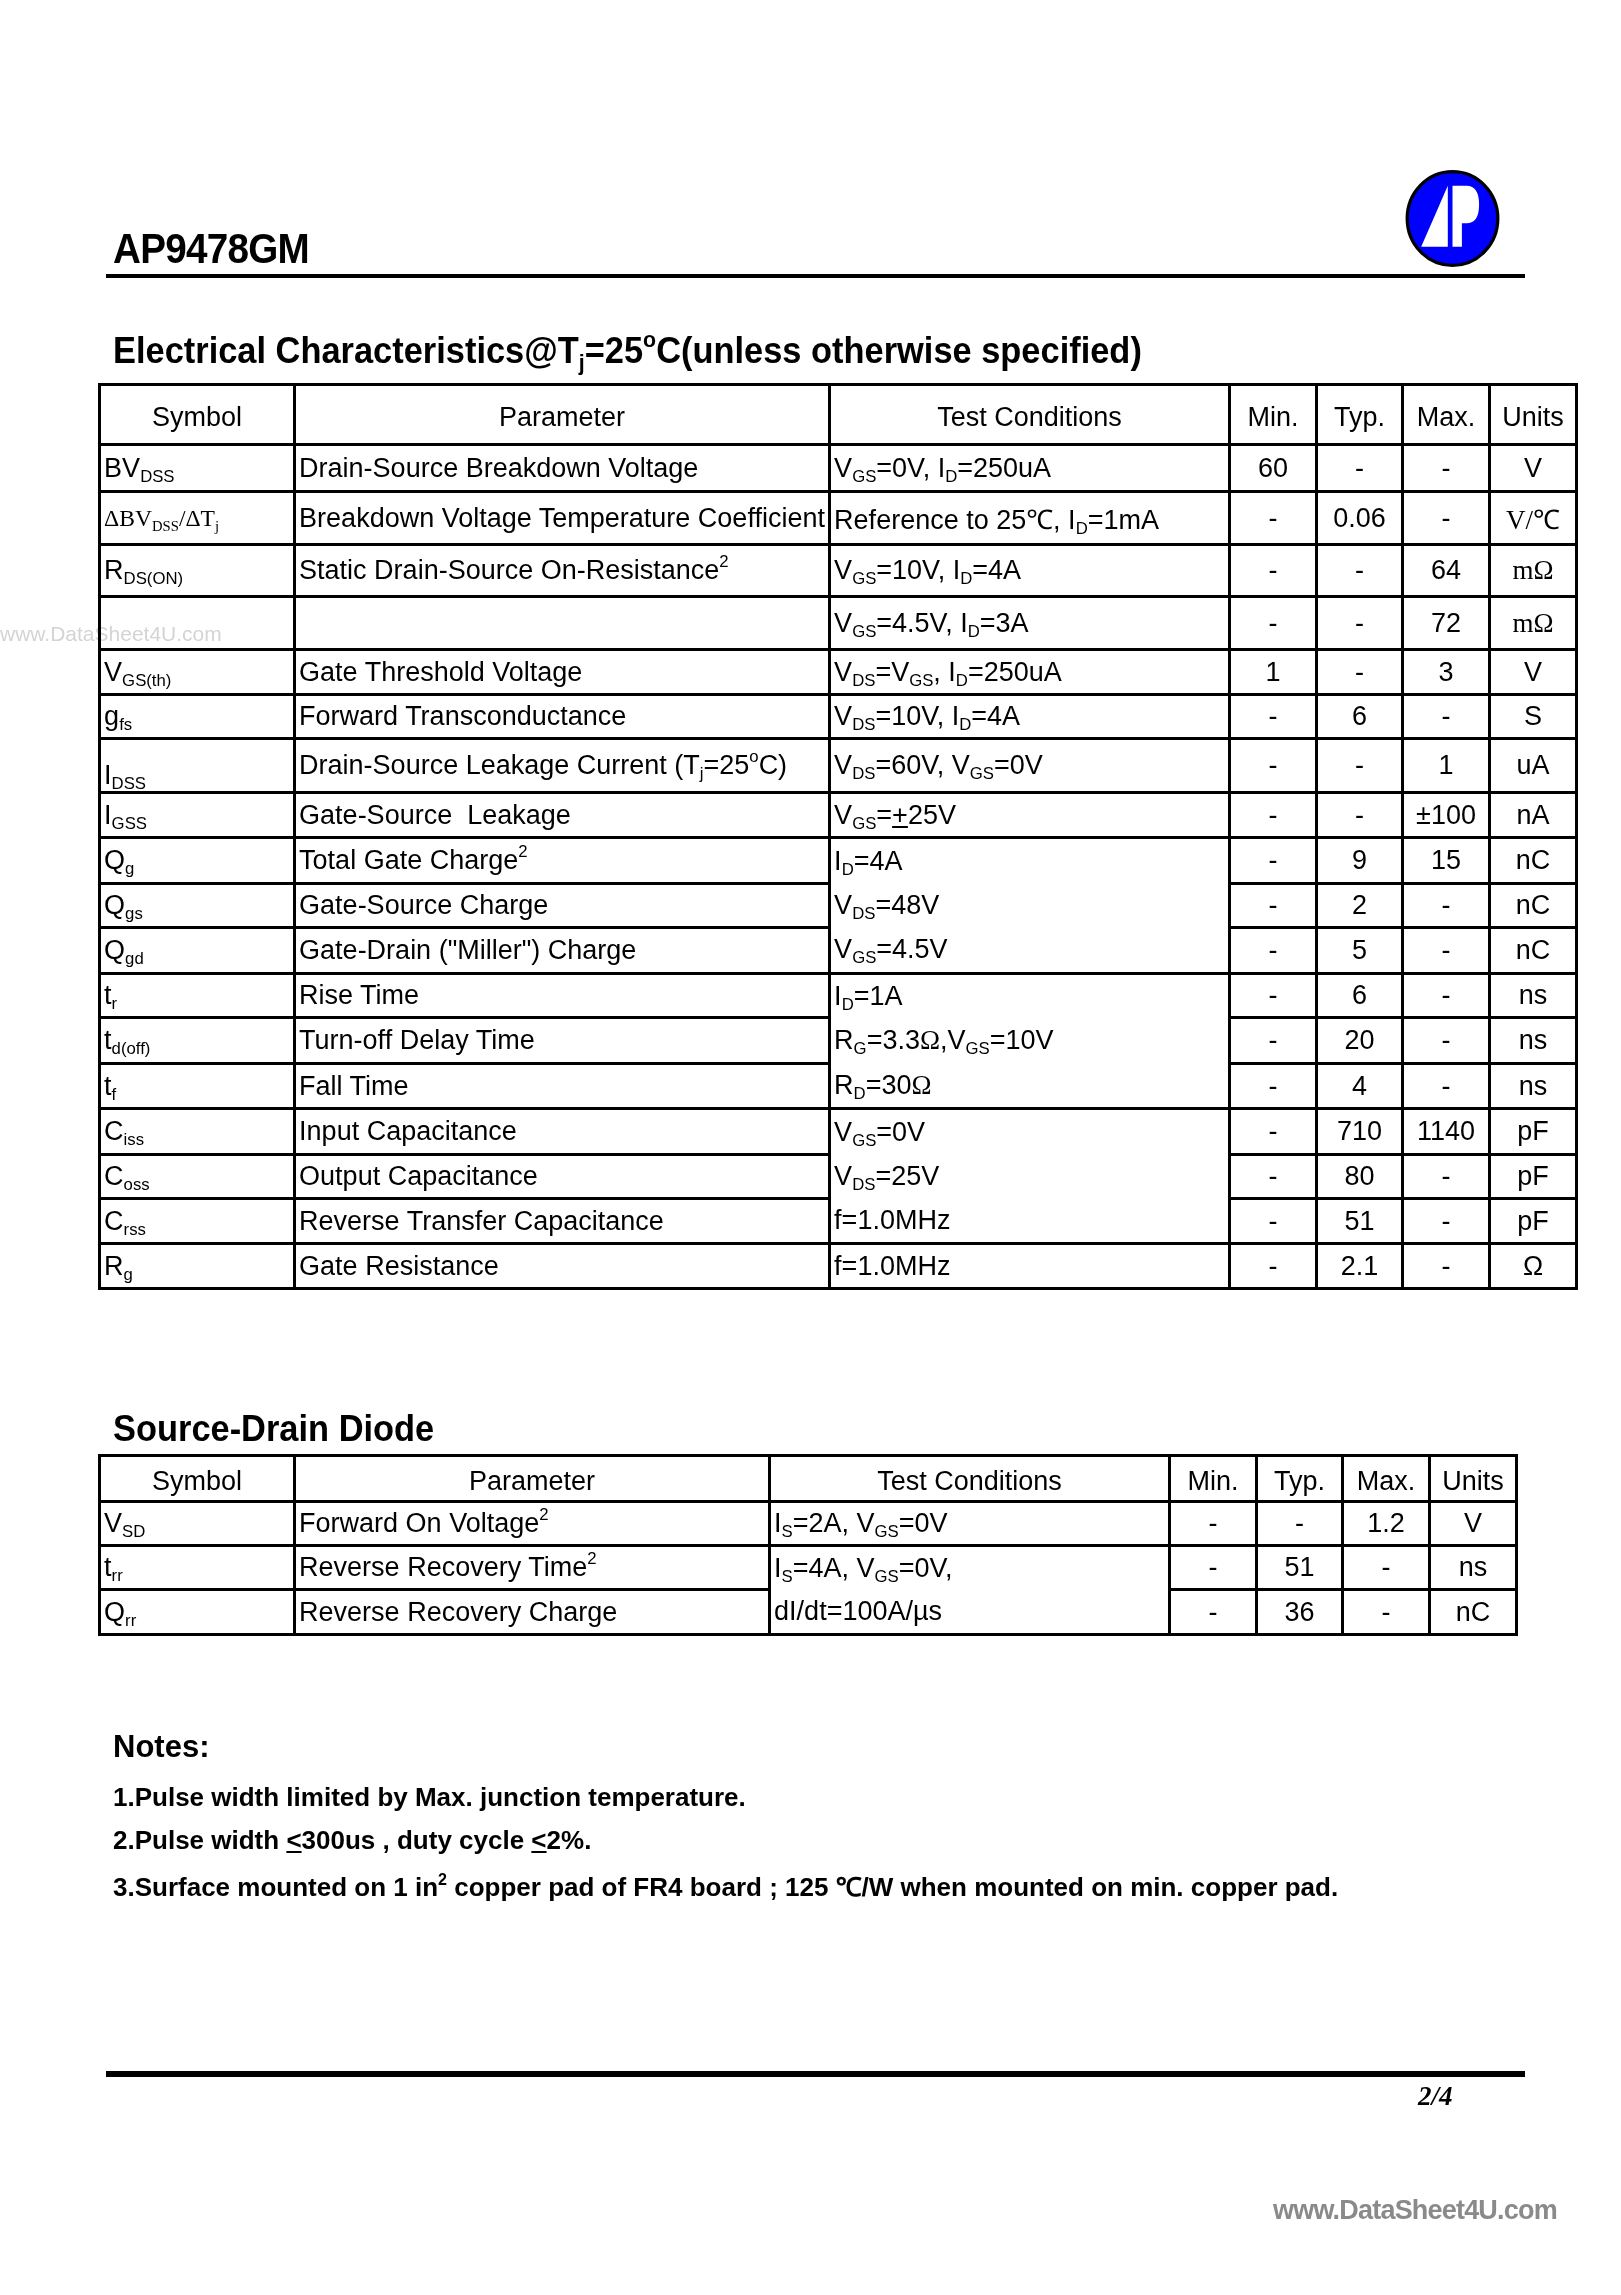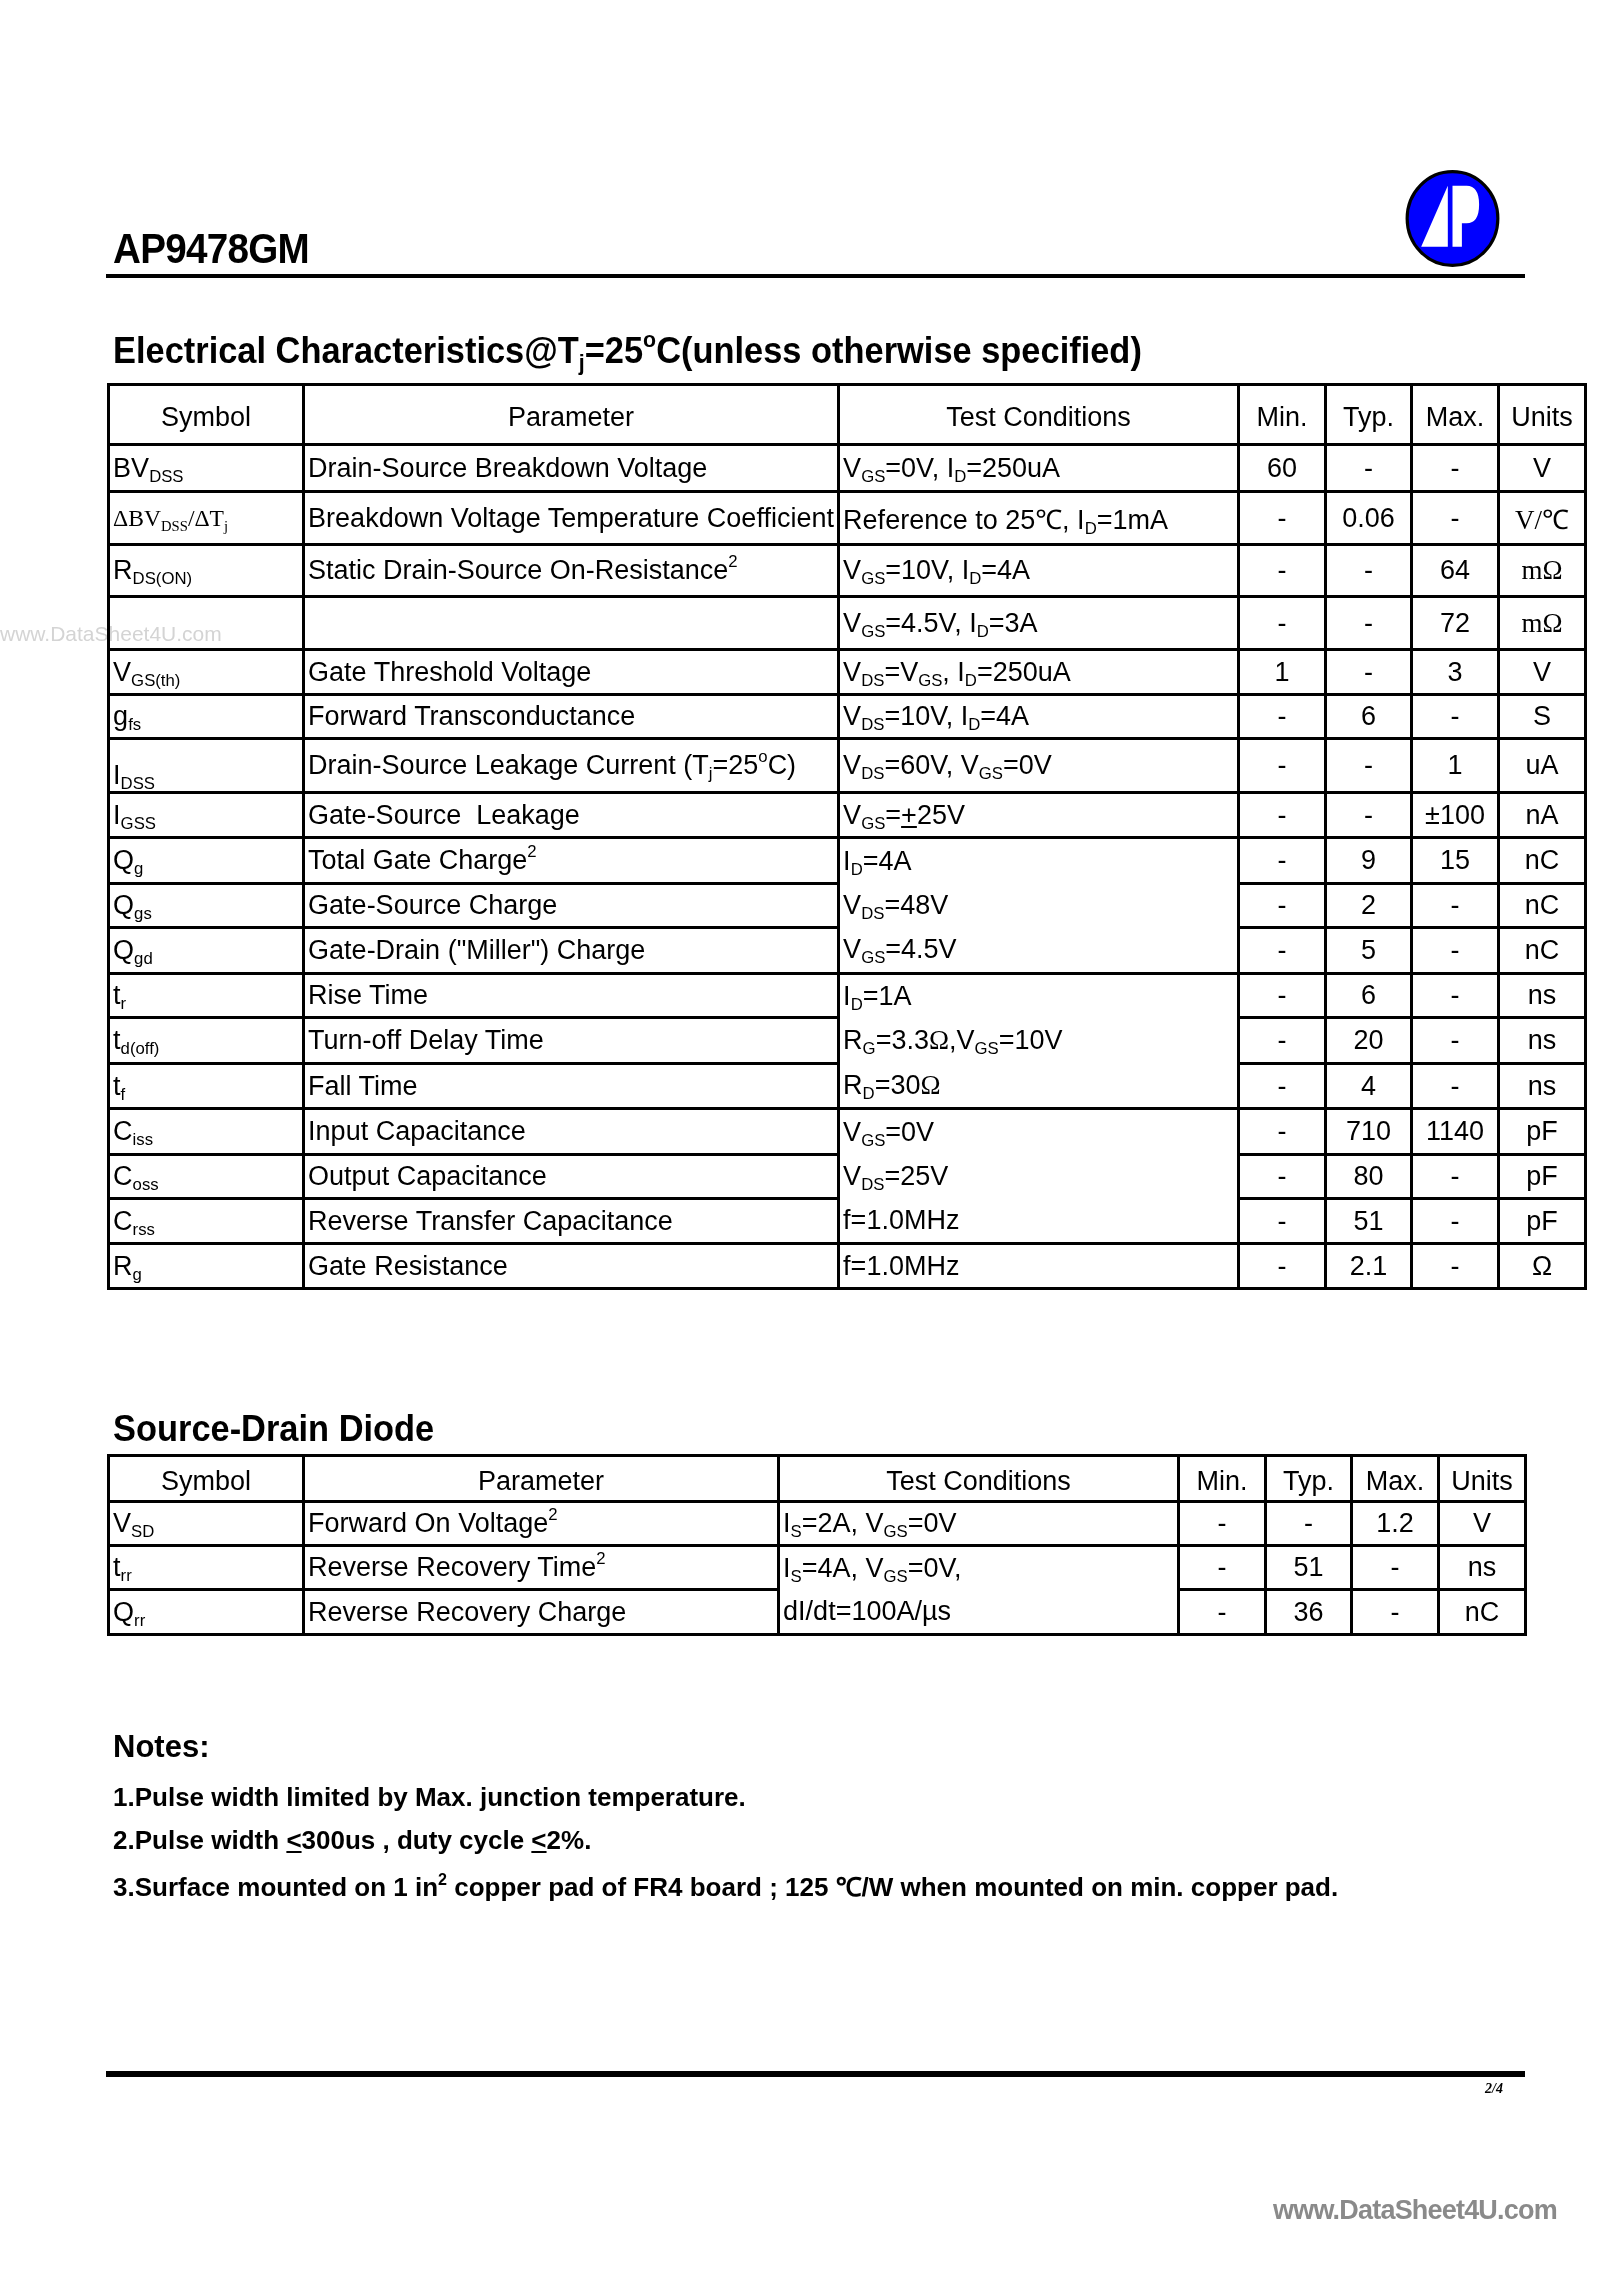--- a/index.html
+++ b/index.html
@@ -4,36 +4,36 @@
 <style>
   html,body{margin:0;padding:0;background:#fff;}
   body{width:1622px;height:2295px;position:relative;overflow:hidden;font-family:"Liberation Sans",sans-serif;color:#000;}
   .abs{position:absolute;}
   #title{left:113px;top:225px;font-size:42px;font-weight:bold;letter-spacing:-0.8px;transform:scaleX(0.92);transform-origin:left;}
   #rule-top{left:106px;top:274px;width:1419px;height:3.9px;background:#000;}
   #logo{left:1404px;top:170px;width:97px;height:97px;}
   .sec{font-size:37px;font-weight:bold;transform:scaleX(0.93);transform-origin:left;}
   #sec1{left:113px;top:330px;}
   #sec2{left:113px;top:1408px;}
-  table.spec{position:absolute;left:107px;border-collapse:collapse;table-layout:fixed;border:3.9px solid #000;}
+  table.spec{position:absolute;left:98px;border-collapse:collapse;table-layout:fixed;border:3.9px solid #000;}
   table.spec td{border:3.1px solid #000;font-size:27px;padding:0 3.1px;white-space:nowrap;overflow:hidden;vertical-align:middle;}
   table.spec td.c{text-align:center;}
   table.spec td.hdr{text-align:center;padding-top:6.3px;}
   table.spec td.nob{border-bottom:none;}
   table.spec td.not{border-top:none;}
   .sm{font-size:20.4px;}
   sub{font-size:0.62em;vertical-align:-0.32em;line-height:0;}
   sup{font-size:0.62em;vertical-align:0.7em;line-height:0;}
   .serif{font-family:"Liberation Serif",serif;}
   #t1{top:383px;}
   #t2{top:1454px;}
   #notes-h{left:113px;top:1729px;font-size:31px;font-weight:bold;}
   .note{left:113px;font-size:26px;font-weight:bold;}
   #rule-bot{left:106px;top:2071px;width:1419px;height:5.5px;background:#000;}
-  #pageno{left:1485px;top:2081px;font-size:14px;font-weight:bold;font-style:italic;font-family:"Liberation Serif",serif;}
+  #pageno{left:1418px;top:2081px;font-size:27px;font-weight:bold;font-style:italic;font-family:"Liberation Serif",serif;}
   #wm-bottom{left:1273px;top:2195px;font-size:27px;color:#8a8a8a;font-weight:bold;letter-spacing:-0.8px;}
   #wm-left{left:0px;top:622px;font-size:21px;color:#d4d4d4;}
   u.le{text-decoration:underline;}
 </style>
 </head>
 <body>
 
 <div id="wm-left" class="abs">www.DataSheet4U.com</div>
 
 <div id="title" class="abs">AP9478GM</div>

